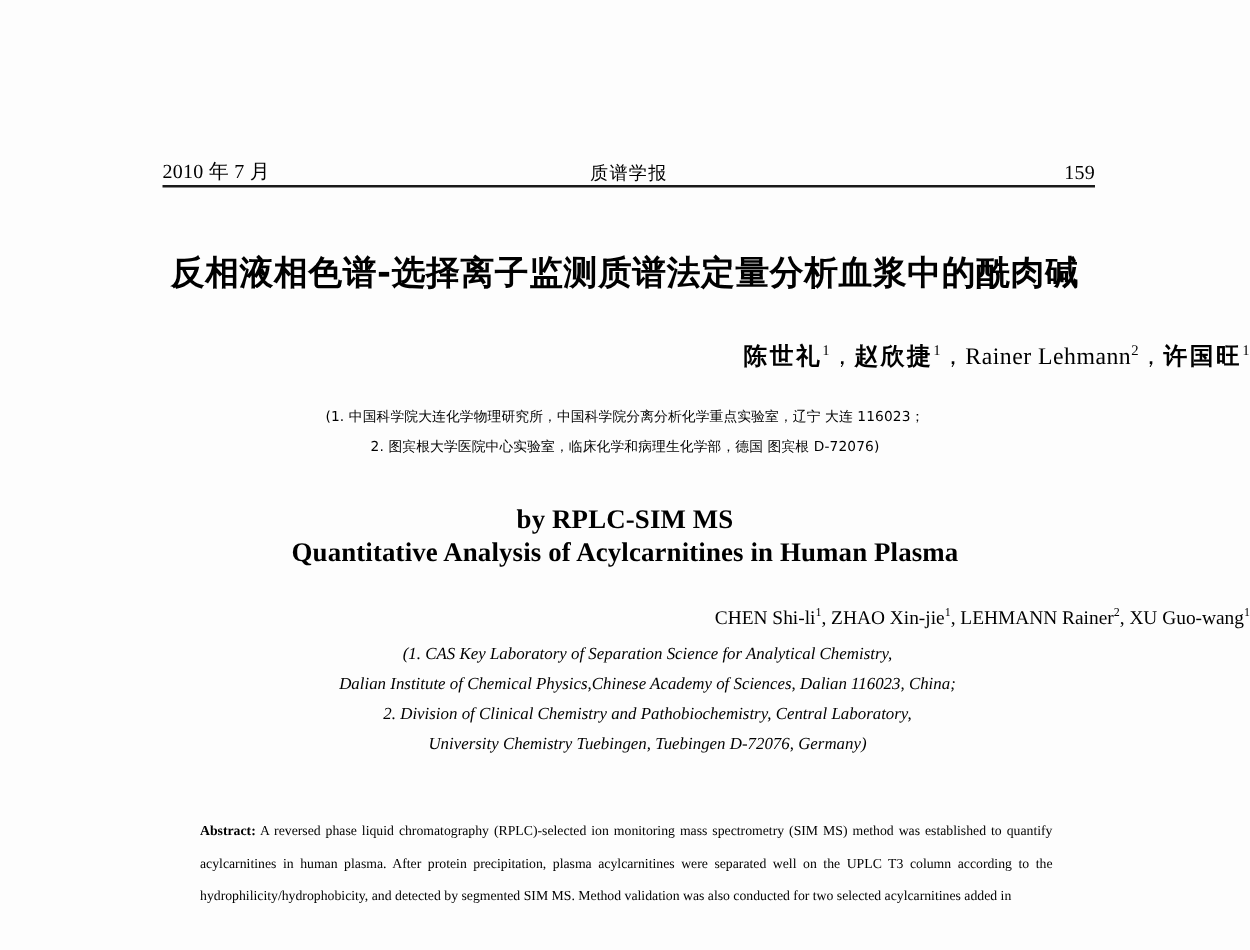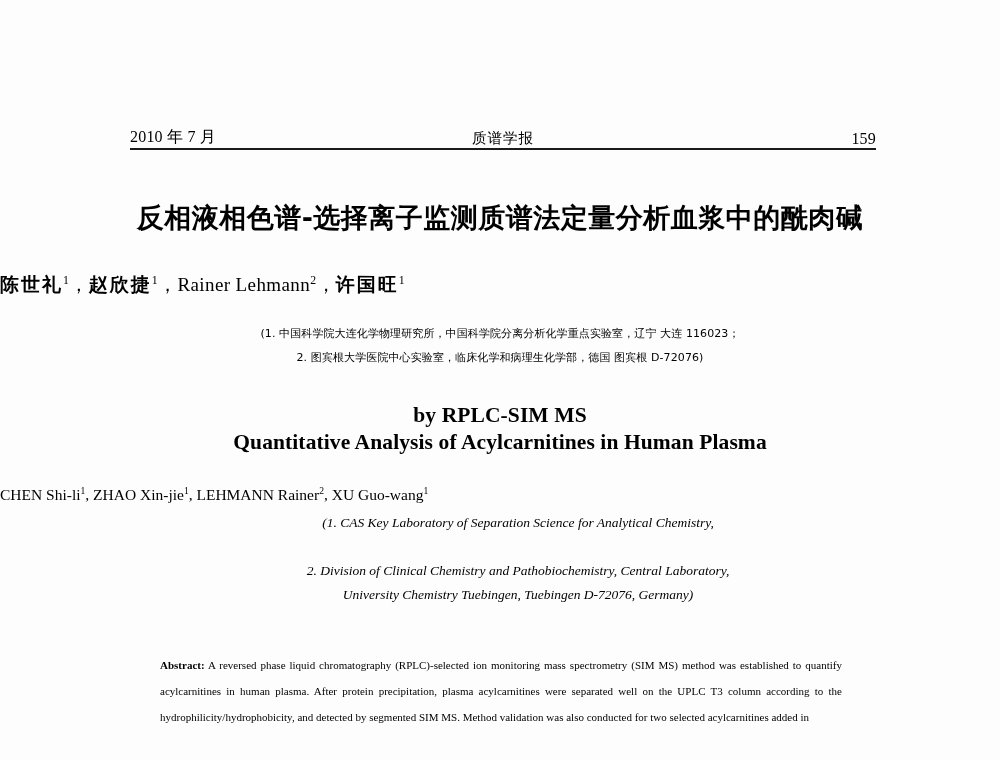--- a/index.html
+++ b/index.html
@@ -69,21 +69,21 @@
     font-weight: 700;
     letter-spacing: 0.5px;
     white-space: nowrap;
   }
 
   .cn-authors {
     position: absolute;
     left: 0;
     right: 0;
     top: 272px;
-    text-align: left;
+    text-align: right;
     font-size: 19px;
     letter-spacing: 0.4px;
     white-space: nowrap;
   }
   .cn-authors .cn-name {
     font-family: "DejaVu Serif", "Liberation Serif", serif;
     font-weight: 600;
     letter-spacing: 2px;
   }
   .cn-authors .en-name {
@@ -120,21 +120,21 @@
     font-size: 21.5px;
     line-height: 27px;
     letter-spacing: 0.1px;
   }
 
   .en-authors {
     position: absolute;
     left: 0;
     right: 0;
     top: 486px;
-    text-align: left;
+    text-align: right;
     font-family: "Liberation Serif", serif;
     font-size: 15.5px;
     white-space: nowrap;
   }
 
   .en-affil {
     position: absolute;
     left: 0;
     right: 0;
     text-align: center;
@@ -189,20 +189,21 @@
   <div class="en-title">
     <div>by RPLC-SIM MS</div>
     <div>Quantitative Analysis of Acylcarnitines in Human Plasma</div>
   </div>
 
   <div class="en-authors">
     <span>CHEN Shi-li</span><sup>1</sup><span>, </span><span>ZHAO Xin-jie</span><sup>1</sup><span>, </span><span>LEHMANN Rainer</span><sup>2</sup><span>, </span><span>XU Guo-wang</span><sup>1</sup>
   </div>
 
   <div class="en-affil en-affil-1">(1. CAS Key Laboratory of Separation Science for Analytical Chemistry,</div>
+  <div class="en-affil en-affil-2">Dalian Institute of Chemical Physics,Chinese Academy of Sciences, Dalian 116023, China;</div>
   <div class="en-affil en-affil-3">2. Division of Clinical Chemistry and Pathobiochemistry, Central Laboratory,</div>
   <div class="en-affil en-affil-4">University Chemistry Tuebingen, Tuebingen D-72076, Germany)</div>
 
   <div class="abstract">
     <span class="abstract-label">Abstract:</span><span> A reversed phase liquid chromatography (RPLC)-selected ion monitoring mass spectrometry (SIM MS) method was established to quantify acylcarnitines in human plasma. After protein precipitation, plasma acylcarnitines were separated well on the UPLC T3 column according to the hydrophilicity/hydrophobicity, and detected by segmented SIM MS. Method validation was also conducted for two selected acylcarnitines added in</span>
   </div>
 
 </div>
 
 </body></html>

